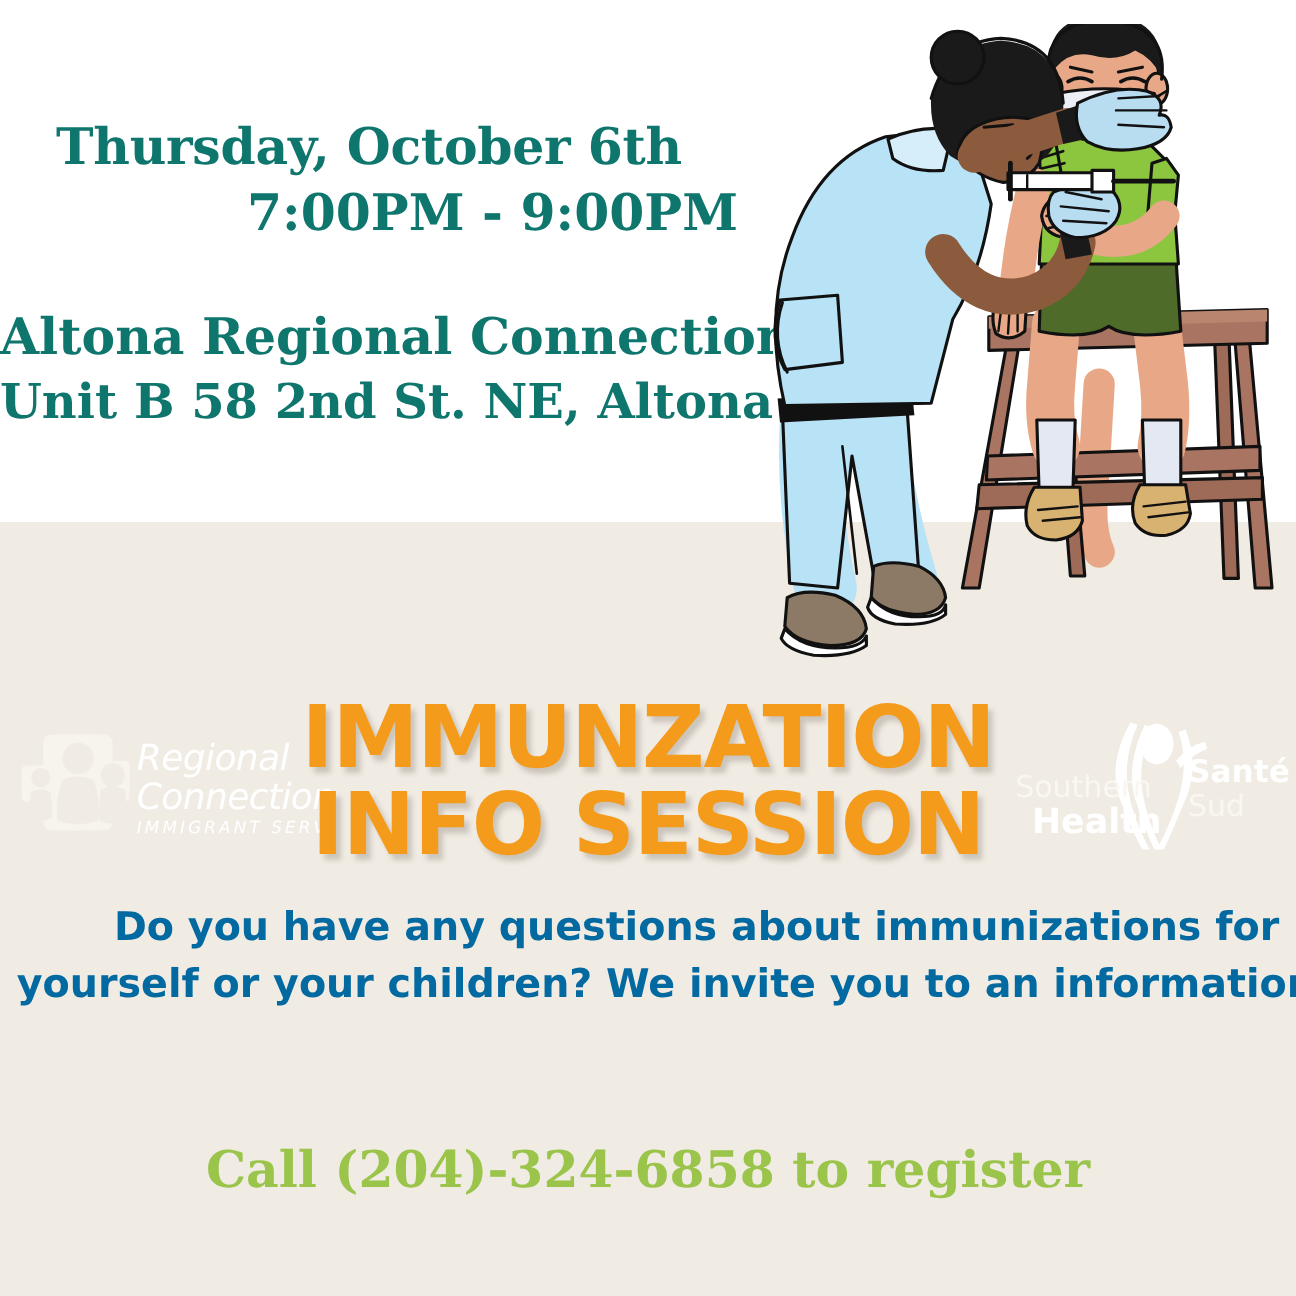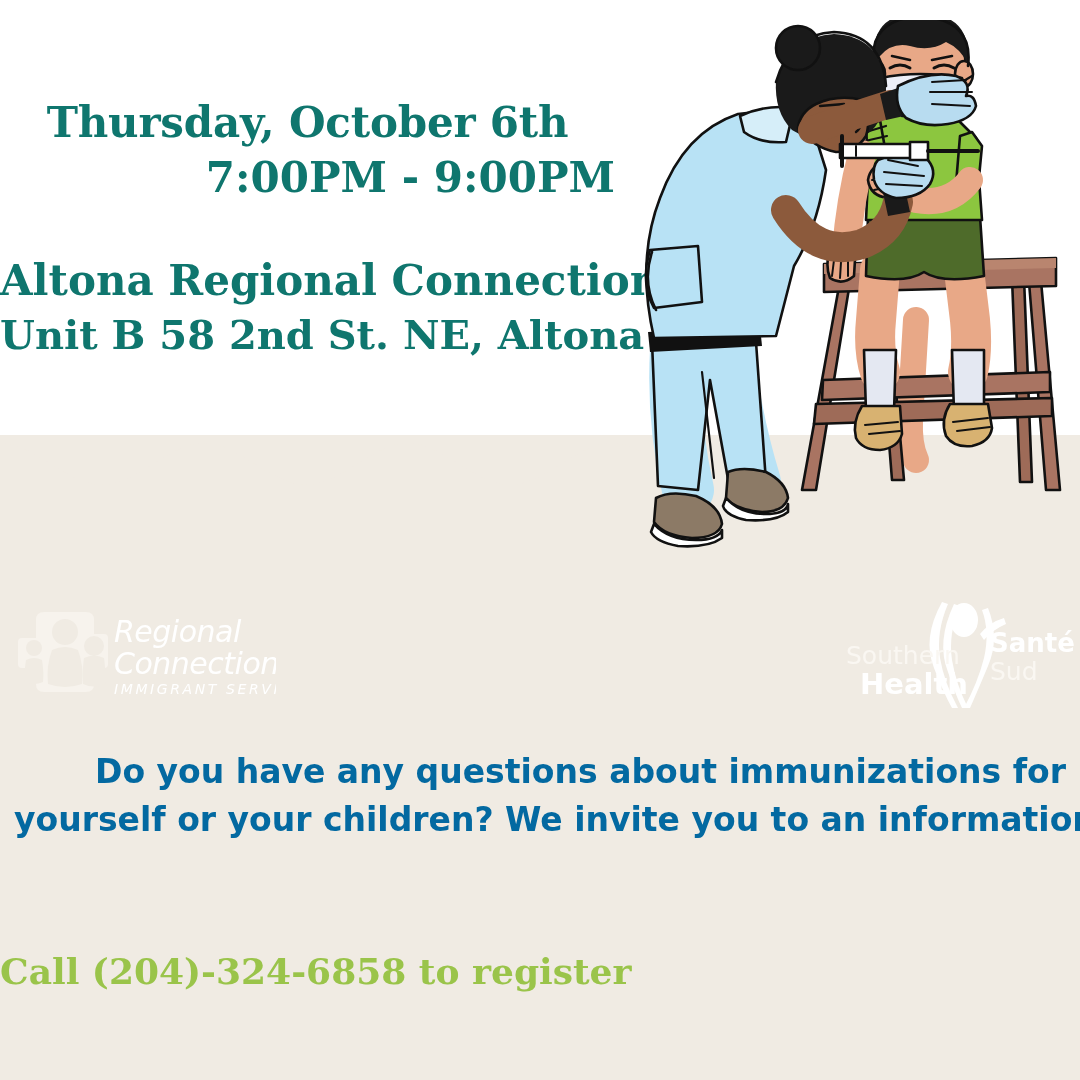--- a/index.html
+++ b/index.html
@@ -111,24 +111,25 @@
     font-size: 33px;
     line-height: 1.46;
   }
   .body-copy .bline { display: block; white-space: nowrap; }
 
   
   .cta {
     position: absolute;
     left: 0; top: 950px;
     width: 1080px;
+    text-align: center;
     color: #9AC44A;
     font-family: "DejaVu Serif", serif;
     font-weight: bold;
-    font-size: 36px;
+    font-size: 42px;
     line-height: 1.2;
     white-space: nowrap;
   }
 </style>
 </head>
 <body>
 
 <div id="poster">
 
   <div class="bg-white"></div>
@@ -316,20 +317,24 @@
       </g>
       <g font-family="'DejaVu Sans', sans-serif" fill="#FFFFFF">
         <text x="8" y="66" font-size="25" fill="#FAF7F2">Southern</text>
         <text x="22" y="96" font-size="29" font-weight="bold">Health</text>
         <text x="152" y="54" font-size="26" font-weight="bold">Santé</text>
         <text x="152" y="82" font-size="25" fill="#FAF7F2">Sud</text>
       </g>
     </svg>
   </div>
 
+  <div class="title">
+    <span class="tline">IMMUNZATION</span>
+    <span class="tline">INFO SESSION</span>
+  </div>
 
   <div class="body-copy">
     <span class="bline">Do you have any questions about immunizations for</span>
     <span class="bline">yourself or your children? We invite you to an information</span>
   </div>
 
   <div class="cta">Call (204)-324-6858 to register</div>
 
 </div>
 

